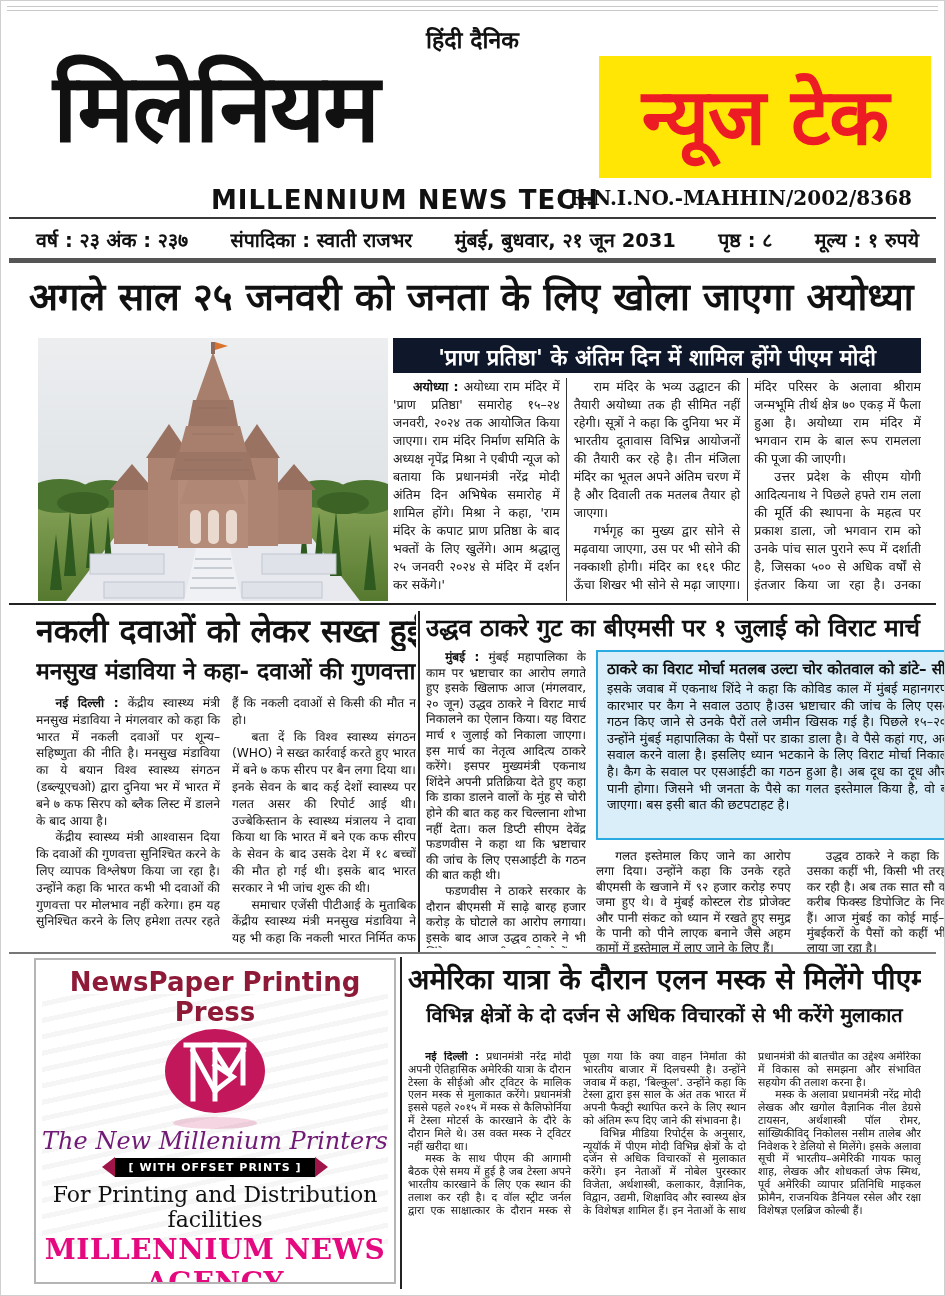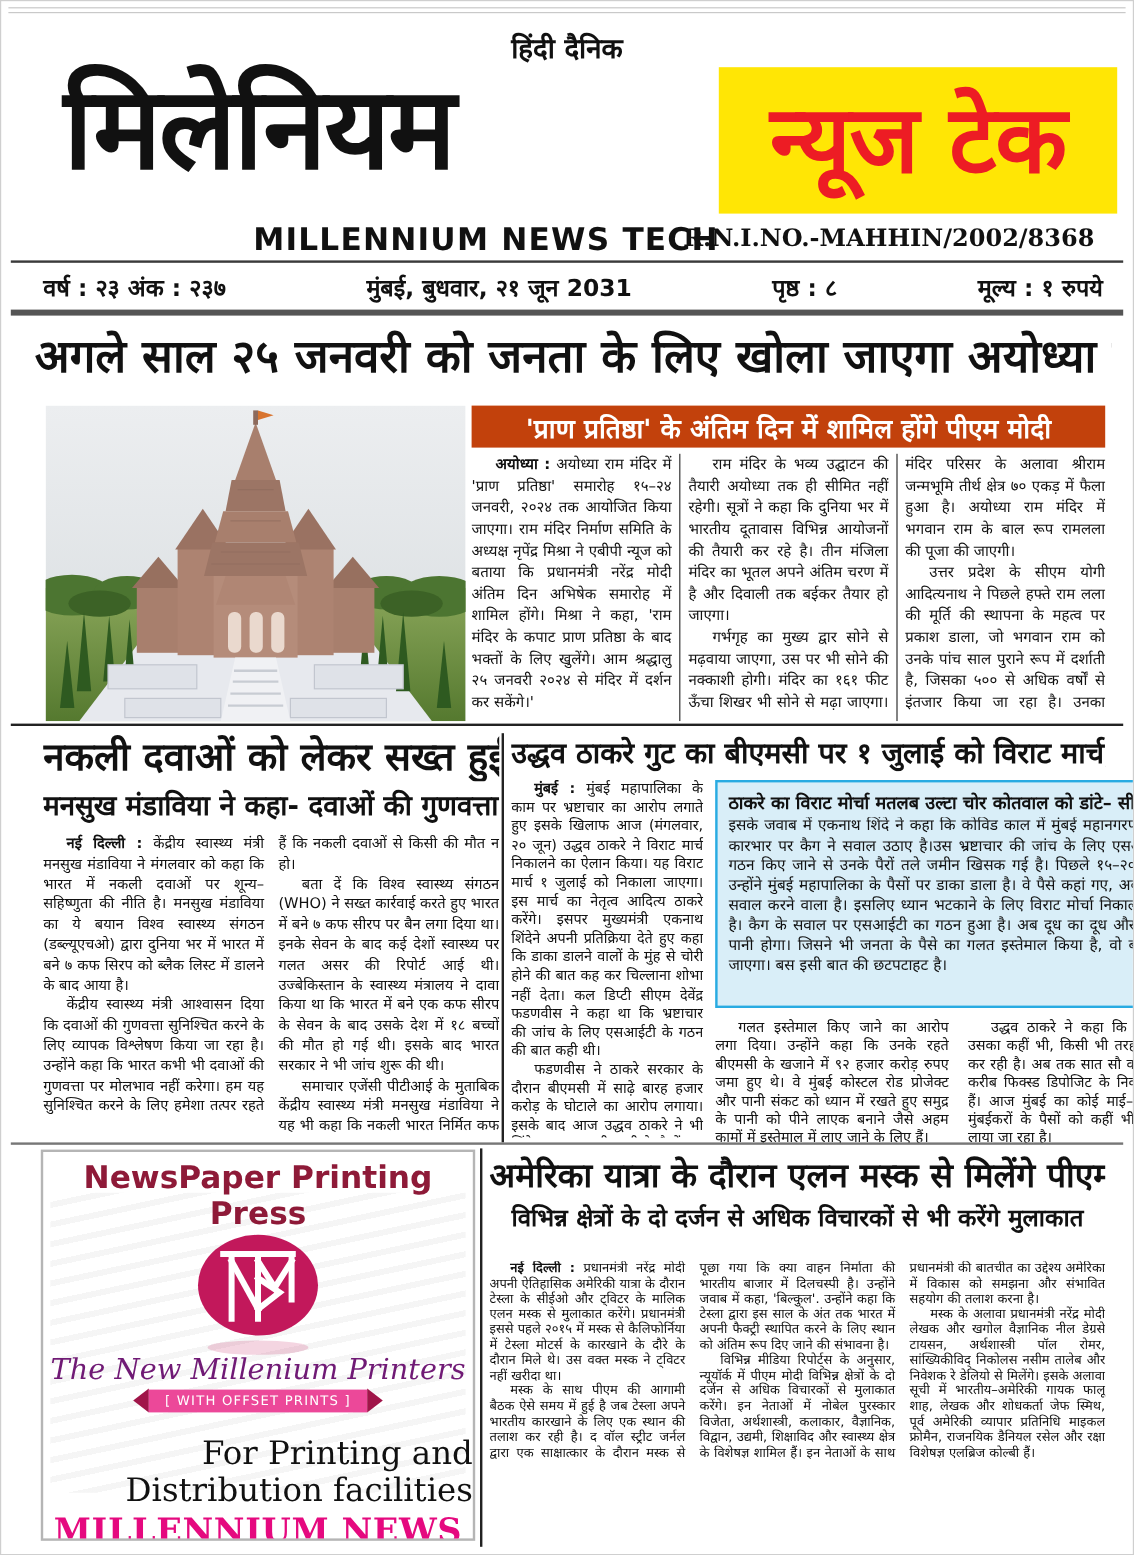--- a/index.html
+++ b/index.html
@@ -27,21 +27,21 @@
   .rule-1 { left:8px; right:8px; top:216px; height:2px; background:#3a3a3a; }
   .dateline { left:35px; right:25px; top:222px; height:32px; display:flex;
     justify-content:space-between; align-items:center; font-size:19.5px; font-weight:700; }
   .rule-2 { left:8px; right:8px; top:257px; height:5px; background:#555; }
 
   
   .main-headline { left:28px; right:18px; top:266px; height:64px; line-height:60px;
     font-size:38px; font-weight:900; text-align:center; white-space:nowrap; overflow:hidden; }
   .lead-photo { left:37px; top:337px; width:350px; height:263px; }
   .lead-photo svg { display:block; width:100%; height:100%; }
-  .lead-banner { left:392px; top:337px; width:528px; height:35px; background:#c2410c;
+  .lead-banner { left:392px; top:337px; width:528px; height:35px; background:#0f172a;
     color:#fff; display:flex; align-items:center; justify-content:center;
     font-size:22px; font-weight:800; white-space:nowrap; overflow:hidden; }
   .lead-body { left:392px; top:377px; width:528px; height:223px; overflow:hidden;
     column-count:3; column-gap:14px; column-rule:1px solid #333;
     font-size:12.5px; line-height:18px; text-align:justify; }
   .para { text-indent:1.6em; }
   .city { font-weight:800; }
 
   .rule-3 { left:8px; right:8px; top:602px; height:2px; background:#222; }
 
@@ -71,26 +71,26 @@
   .ad { left:33px; top:957px; width:362px; height:326px; border:2px solid #b5b5b5;
     background:#fff; text-align:center; overflow:hidden; }
   .ad::before { content:""; position:absolute; left:6px; right:6px; top:34px; height:250px;
     background:repeating-linear-gradient(-12deg, rgba(160,160,160,.10) 0 5px, transparent 5px 16px); }
   .ad > * { position:relative; }
   .ad-title { margin-top:7px; color:#8e1a38; font-size:26px; font-weight:800; }
   .ad-logo { width:118px; height:104px; margin:0 auto; }
   .ad-script { color:#701a75; font-size:24px; font-family:"DejaVu Serif","Liberation Serif",serif;
     font-style:italic; margin-top:-4px; }
   .ribbon-row { display:flex; justify-content:center; align-items:center; margin-top:2px; }
-  .rib-mid { background:#ec4899; color:#fff; font-size:11px; font-weight:400;
+  .rib-mid { background:#000000; color:#fff; font-size:11px; font-weight:700;
     letter-spacing:1px; padding:3px 14px; }
   .rib-tail { width:0; height:0; border-style:solid; }
   .rib-left  { border-width:10px 13px 10px 0; border-color:transparent #a01549 transparent transparent; }
   .rib-right { border-width:10px 0 10px 13px; border-color:transparent transparent transparent #a01549; }
-  .ad-line1 { font-family:"DejaVu Serif","Liberation Serif",serif; font-size:27px; color:#111; margin-top:19px;text-align:right; }
+  .ad-line1 { font-family:"DejaVu Serif","Liberation Serif",serif; font-size:22px; color:#111; margin-top:5px; }
   .ad-agency { color:#e5097f; font-family:"DejaVu Serif","Liberation Serif",serif;
     font-size:28px; font-weight:700; margin-top:1px; letter-spacing:.5px; }
 
   
   .vrule-bot { left:399px; top:956px; width:2px; height:332px; background:#222; }
   .modi { left:407px; top:958px; width:513px; }
   .modi-headline { font-size:28px; font-weight:900; white-space:nowrap; overflow:hidden; text-align:center; }
   .modi-subhead { font-size:20px; font-weight:800; white-space:nowrap; overflow:hidden; text-align:center; margin-top:4px; }
   .modi-body { margin-top:23px; height:250px; overflow:hidden; column-count:3; column-gap:12px;
     font-size:10.8px; line-height:12.8px; text-align:justify; }
@@ -104,20 +104,21 @@
   <div class="abs title-black">मिलेनियम</div>
   <div class="abs title-red-box">
     <span class="title-red">न्यूज टेक</span>
   </div>
   <div class="abs subtitle-en">MILLENNIUM NEWS TECH</div>
   <div class="abs rni">R.N.I.NO.-MAHHIN/2002/8368</div>
   <div class="abs rule-1"></div>
 
   <div class="abs dateline">
     <span>वर्ष : २३ अंक : २३७</span>
+    <span>संपादिका : स्वाती राजभर</span>
     <span>मुंबई, बुधवार, २१ जून 2031</span>
     <span>पृष्ठ : ८</span>
     <span>मूल्य : १ रुपये</span>
   </div>
   <div class="abs rule-2"></div>
 
   <div class="abs main-headline">अगले साल २५ जनवरी को जनता के लिए खोला जाएगा अयोध्या राम मंदिर</div>
 
   <div class="abs lead-photo">
     <svg viewBox="0 0 350 263" preserveAspectRatio="none" aria-hidden="true">
@@ -198,21 +199,21 @@
         <line x1="156" y1="230" x2="194" y2="230"></line>
           <line x1="157" y1="221" x2="193" y2="221"></line>
       </g>
     </svg>
   </div>
 
   <div class="abs lead-banner">'प्राण प्रतिष्ठा' के अंतिम दिन में शामिल होंगे पीएम मोदी</div>
 
   <div class="abs lead-body">
     <p class="para"><b class="city">अयोध्या :</b> <span>अयोध्या राम मंदिर में 'प्राण प्रतिष्ठा' समारोह १५–२४ जनवरी, २०२४ तक आयोजित किया जाएगा। राम मंदिर निर्माण समिति के अध्यक्ष नृपेंद्र मिश्रा ने एबीपी न्यूज को बताया कि प्रधानमंत्री नरेंद्र मोदी अंतिम दिन अभिषेक समारोह में शामिल होंगे। मिश्रा ने कहा, 'राम मंदिर के कपाट प्राण प्रतिष्ठा के बाद भक्तों के लिए खुलेंगे। आम श्रद्धालु २५ जनवरी २०२४ से मंदिर में दर्शन कर सकेंगे।'</span></p>
-    <p class="para">राम मंदिर के भव्य उद्घाटन की तैयारी अयोध्या तक ही सीमित नहीं रहेगी। सूत्रों ने कहा कि दुनिया भर में भारतीय दूतावास विभिन्न आयोजनों की तैयारी कर रहे है। तीन मंजिला मंदिर का भूतल अपने अंतिम चरण में है और दिवाली तक बईकर तैयार हो जाएगा।</p>
+    <p class="para">राम मंदिर के भव्य उद्घाटन की तैयारी अयोध्या तक ही सीमित नहीं रहेगी। सूत्रों ने कहा कि दुनिया भर में भारतीय दूतावास विभिन्न आयोजनों की तैयारी कर रहे है। तीन मंजिला मंदिर का भूतल अपने अंतिम चरण में है और दिवाली तक मतलब तैयार हो जाएगा।</p>
     <p class="para">गर्भगृह का मुख्य द्वार सोने से मढ़वाया जाएगा, उस पर भी सोने की नक्काशी होगी। मंदिर का १६१ फीट ऊँचा शिखर भी सोने से मढ़ा जाएगा। मंदिर परिसर के अलावा श्रीराम जन्मभूमि तीर्थ क्षेत्र ७० एकड़ में फैला हुआ है। अयोध्या राम मंदिर में भगवान राम के बाल रूप रामलला की पूजा की जाएगी।</p>
     <p class="para">उत्तर प्रदेश के सीएम योगी आदित्यनाथ ने पिछले हफ्ते राम लला की मूर्ति की स्थापना के महत्व पर प्रकाश डाला, जो भगवान राम को उनके पांच साल पुराने रूप में दर्शाती है, जिसका ५०० से अधिक वर्षों से इंतजार किया जा रहा है। उनका मानना था कि यह मील का पत्थर वैश्विक स्तर पर अयोध्या के महत्व को बढ़ाएगा।</p>
 
   </div>
 
   <div class="abs rule-3"></div>
 
   <div class="abs med">
     <div class="med-headline">नकली दवाओं को लेकर सख्त हुई सरकार</div>
     <div class="med-subhead">मनसुख मंडाविया ने कहा- दवाओं की गुणवत्ता से समझौता नहीं</div>

